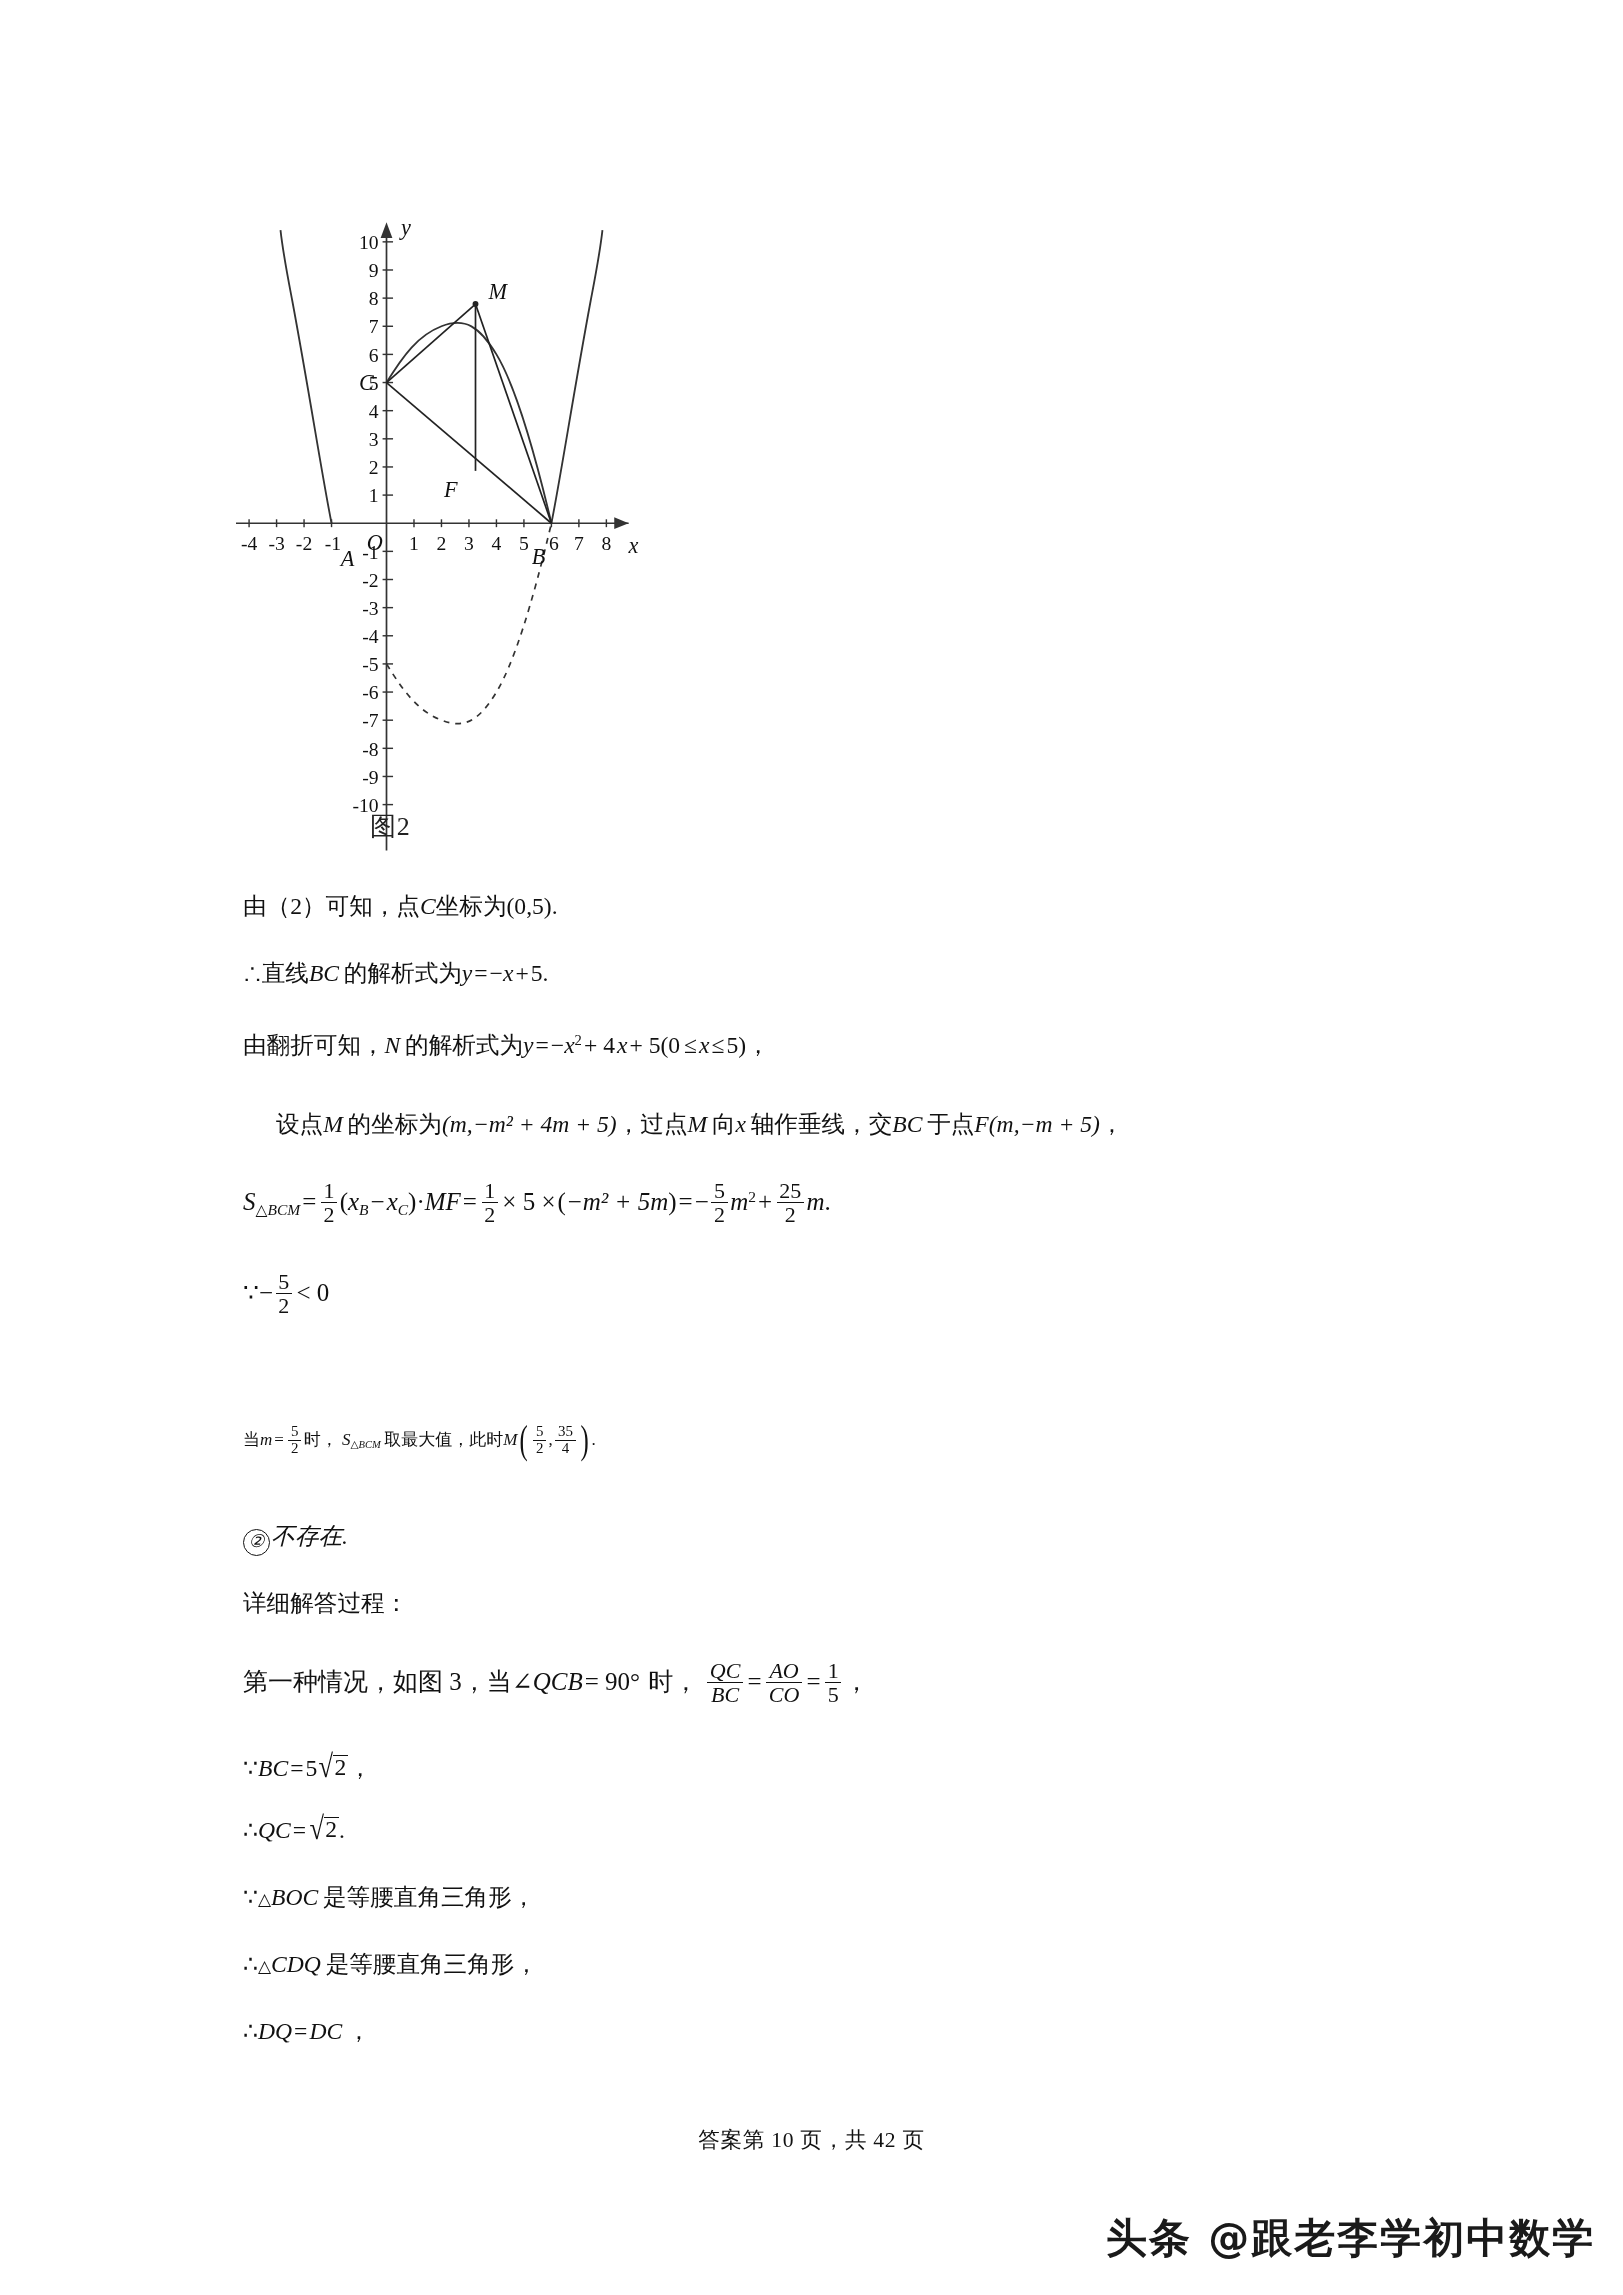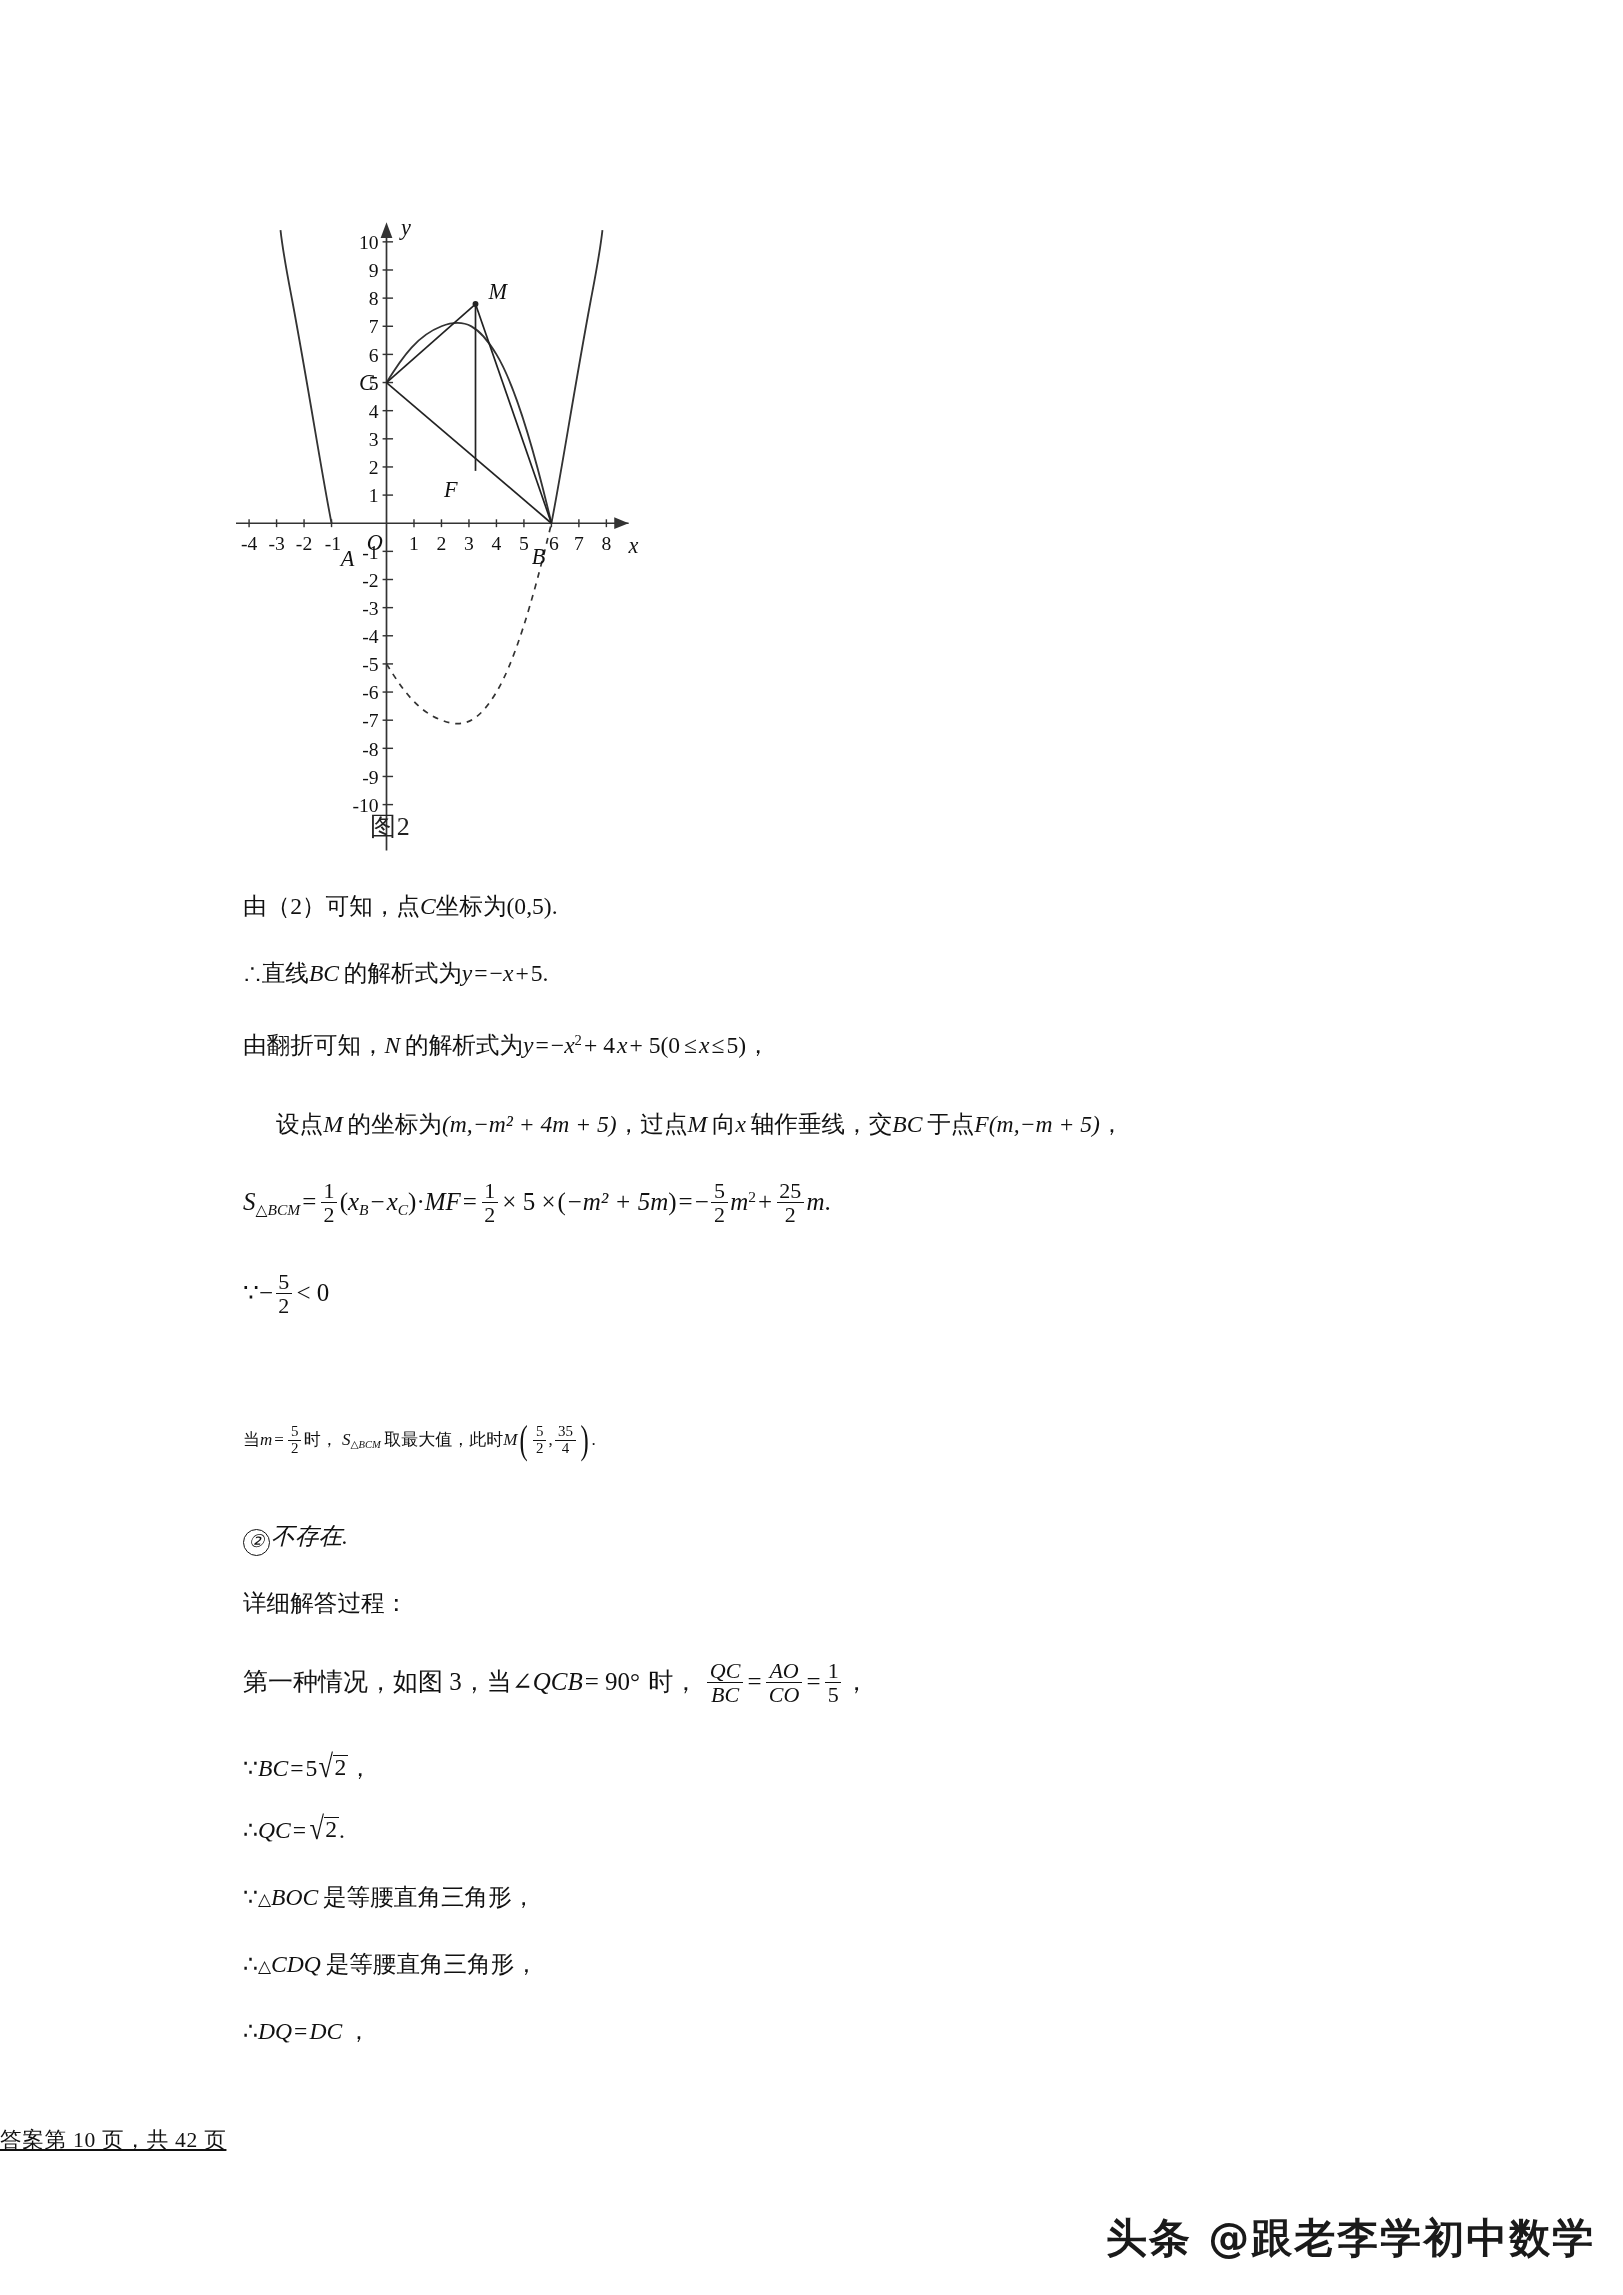--- a/index.html
+++ b/index.html
@@ -50,22 +50,22 @@
   .sqrt .rad{display:inline-block;border-top:1.3px solid #111;padding:0 2px 0 1.3px;position:relative;top:-0.7px;}
 
   .circnum{
     display:inline-block;width:25px;height:25px;line-height:23.6px;
     border:1.3px solid #111;border-radius:50%;text-align:center;
     font-size:17.7px;vertical-align:-2.6px;margin-right:1.3px;
   }
 
   
   .footer{
-    position:absolute;left:0;top:2125px;width:1623px;
-    font-size:21.6px;color:#111;letter-spacing:0.7px;text-decoration:underline;
+    position:absolute;left:0;top:2125px;width:1623px;text-align:center;
+    font-size:21.6px;color:#111;letter-spacing:0.7px;
   }
 
   
   .watermark{
     position:absolute;left:1106px;top:2211px;
     font-size:41px;font-weight:bold;color:#1a1a1a;
     font-family:"DejaVu Sans","Liberation Sans",sans-serif;
     letter-spacing:2px;white-space:nowrap;
   }
 </style>

